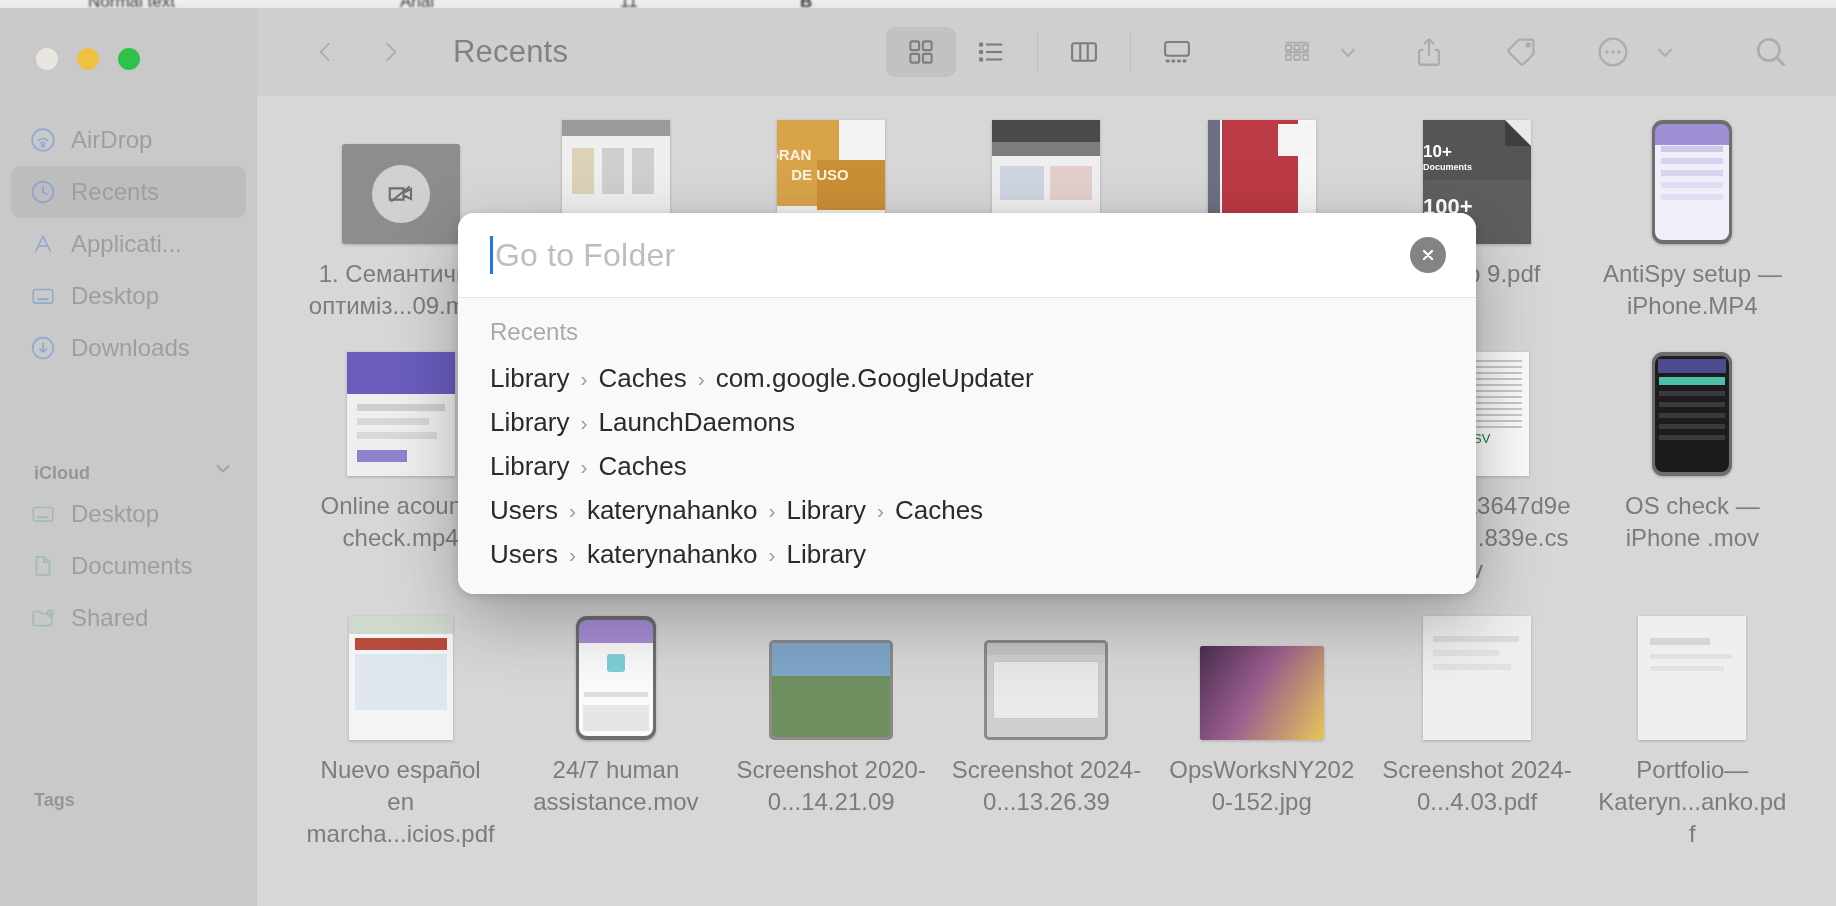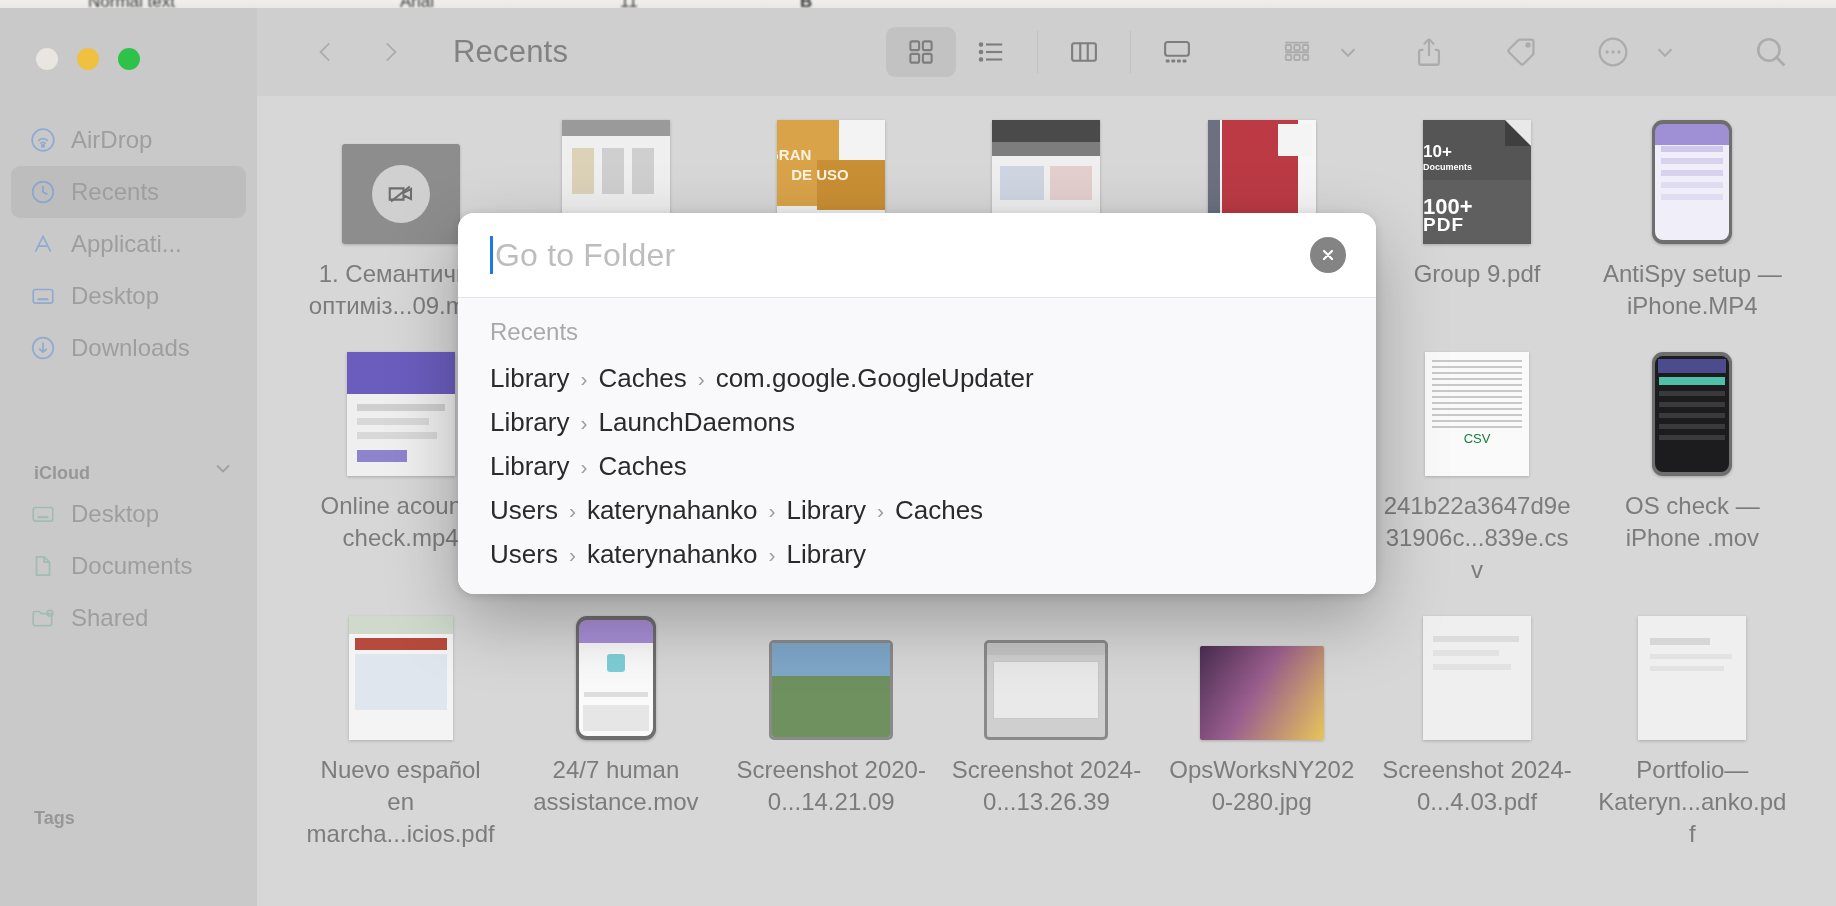--- a/index.html
+++ b/index.html
@@ -310,21 +310,21 @@
     box-shadow: 0 1px 3px rgba(0,0,0,.2);
     position: relative;
     overflow: hidden;
     filter: blur(.4px);
   }
 
   
   .dialog {
     position: absolute;
     left: 458px; top: 205px;
-    width: 918px;
+    width: 1018px;
     border-radius: 16px;
     background: #fbfbfd;
     box-shadow: 0 26px 70px rgba(0,0,0,.28), 0 2px 10px rgba(0,0,0,.14);
     overflow: hidden;
     z-index: 40;
   }
   .dlg-field {
     position: relative;
     height: 84px;
     background: #ffffff;
@@ -494,21 +494,21 @@
           <span class="ic">
             <svg viewBox="0 0 24 24" width="26" height="26" fill="none" stroke="#7faea2" stroke-width="1.6">
               <path d="M3 7.5a1.5 1.5 0 0 1 1.5-1.5h4l2 2h8A1.5 1.5 0 0 1 20 9.5v8A1.5 1.5 0 0 1 18.5 19h-14A1.5 1.5 0 0 1 3 17.5z"></path>
               <circle cx="18.5" cy="7.5" r="2.6"></circle>
             </svg>
           </span>
           <span class="lbl">Shared</span>
         </div>
       </div>
 
-      <div class="side-section" style="top:795px;text-align:right;">
+      <div class="side-section" style="top:777px;text-align:right;">
         <div class="side-header">
           <span>Tags</span>
         </div>
       </div>
     </div>
 
     <div class="toolbar">
       <div class="tb-nav">
         <span class="chev-btn">
           <svg viewBox="0 0 24 24" width="26" height="34" fill="none" stroke="#7e7e7e" stroke-width="1.7">
@@ -842,21 +842,21 @@
               <div style="margin:6px;height:56px;background:#e9e9e9;border:1px solid #c8c8c8"></div>
             </div>
           </div>
           <div class="cell-label">Screenshot 2024-0...13.26.39</div>
         </div>
 
         <div class="cell">
           <div class="thumb">
             <div style="width:124px;height:94px;background:linear-gradient(120deg,#4b2e52 0%,#9a5e8e 45%,#e8c55a 100%);border-radius:2px;filter:blur(.6px);box-shadow:0 1px 3px rgba(0,0,0,.2)"></div>
           </div>
-          <div class="cell-label">OpsWorksNY2020-280.jpg</div>
+          <div class="cell-label">OpsWorksNY2020-152.jpg</div>
         </div>
 
         <div class="cell">
           <div class="thumb">
             <div class="doc" style="filter:blur(.5px)">
               <div class="band" style="left:10px;top:20px;width:86px;height:6px;background:#dcdcdc"></div>
               <div class="band" style="left:10px;top:34px;width:66px;height:6px;background:#e2e2e2"></div>
               <div class="band" style="left:10px;top:48px;width:78px;height:6px;background:#e2e2e2"></div>
             </div>
           </div>

